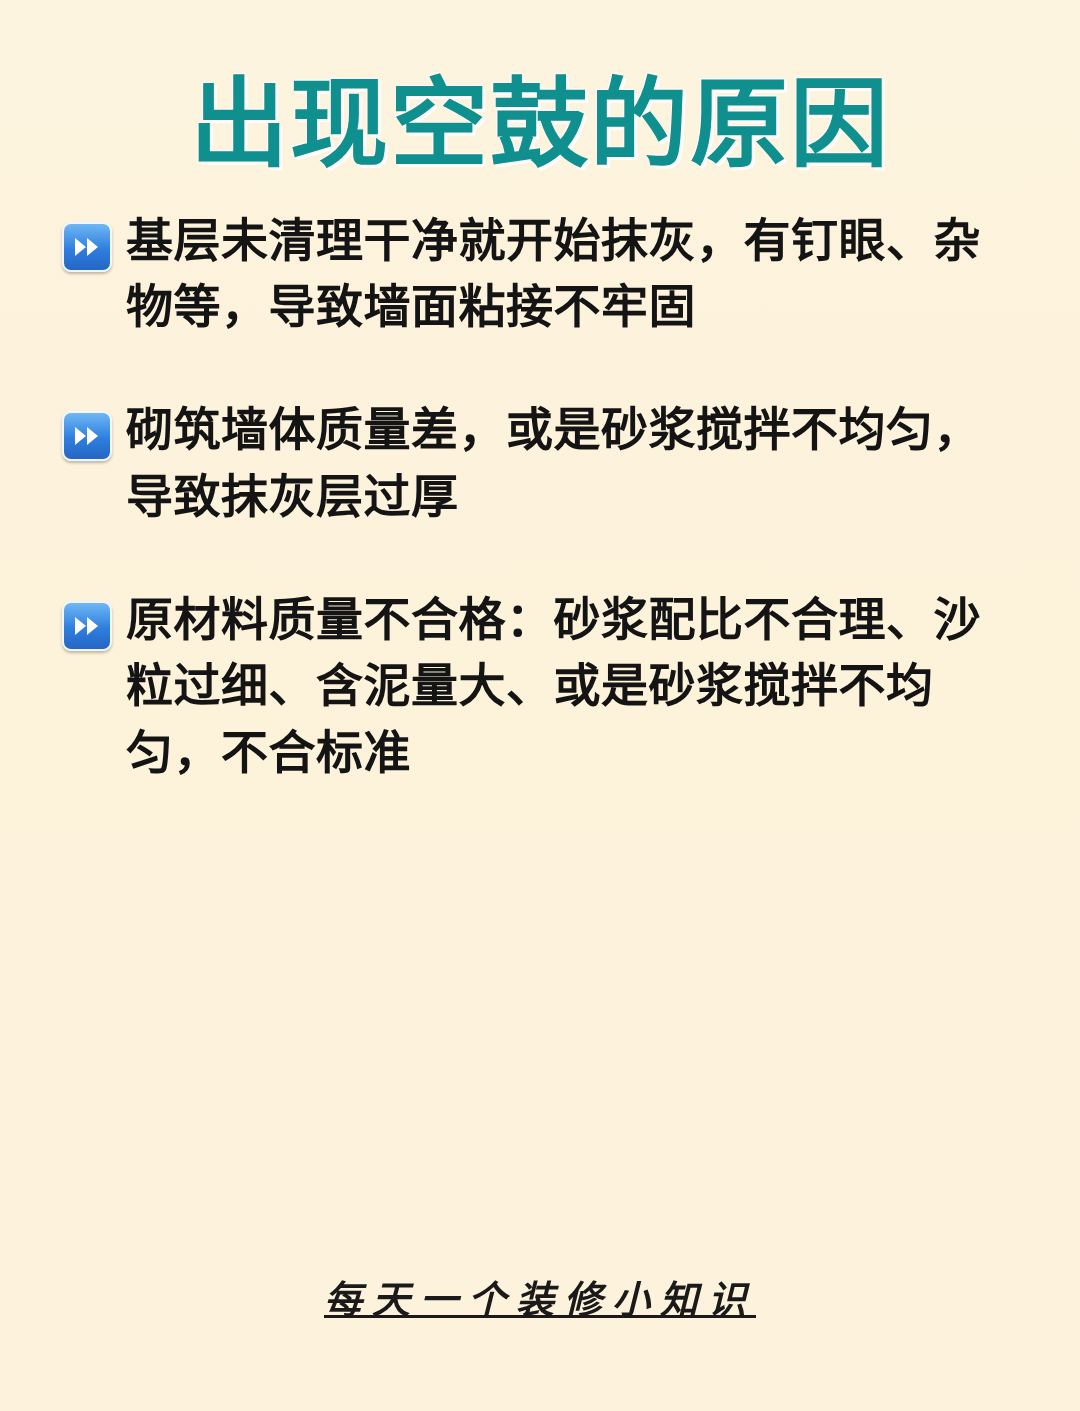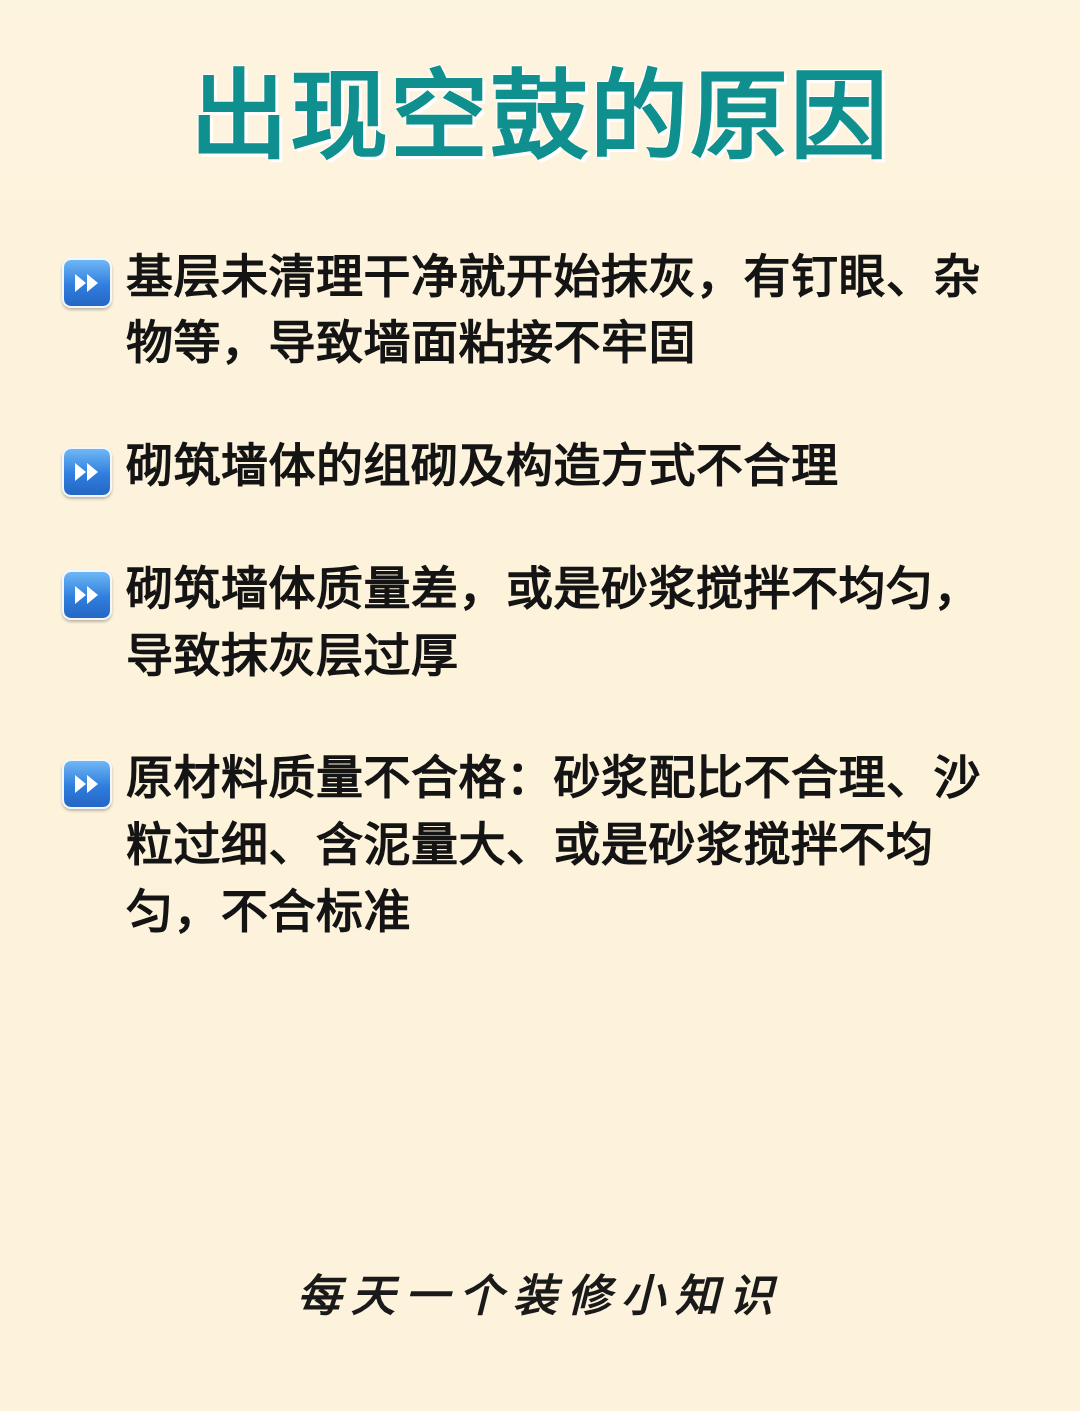--- a/index.html
+++ b/index.html
@@ -11,21 +11,21 @@
     height: 1411px;
     background: #fdf3dd;
     font-family: "Liberation Sans", "DejaVu Sans", sans-serif;
     overflow: hidden;
     position: relative;
   }
   .page {
     width: 1080px;
     height: 1346px;
     box-sizing: border-box;
-    padding: 0 0 0 0;
+    padding: 8px 0 0 0;
     background: linear-gradient(180deg, #fdf4df 0%, #fdf2da 50%, #fdf3dd 100%);
     position: relative;
   }
   .title {
     text-align: center;
     font-size: 98px;
     line-height: 1.12;
     font-weight: 900;
     color: #0f8f8d;
     letter-spacing: 2px;
@@ -34,21 +34,20 @@
     text-shadow: 3px 3px 0 #ffffff, -1px -1px 0 #ffffff;
     font-family: "DejaVu Sans", "Liberation Sans", sans-serif;
   }
   .content {
     padding: 18px 62px 0 62px;
   }
   .item {
     display: flex;
     align-items: flex-start;
     margin-bottom: 56px;
-    margin-top: 44px;
   }
   .item:last-child {
     margin-bottom: 0;
   }
   .bullet-icon {
     flex: 0 0 auto;
     width: 46px;
     height: 46px;
     margin-top: 14px;
     margin-right: 14px;
@@ -71,26 +70,27 @@
     color: #141414;
     letter-spacing: 0.5px;
     font-family: "DejaVu Sans", "Liberation Sans", sans-serif;
   }
   .footer {
     position: absolute;
     left: 0;
     right: 0;
     bottom: 22px;
     text-align: center;
-    font-size: 44px;
+    font-size: 38px;
     font-weight: 700;
     font-style: italic;
     color: #1a1a1a;
     letter-spacing: 10px;
     font-family: "DejaVu Serif", "Liberation Serif", serif;
+    text-decoration: underline;
   }
 </style>
 </head>
 <body>
 
 <div class="page">
 
   <div class="title">出现空鼓的原因</div>
 
   <div class="content">
@@ -99,29 +99,20 @@
       <span class="bullet-icon">
         <svg width="26" height="20" viewBox="0 0 26 20" aria-hidden="true">
           <polygon points="1,1 12,10 1,19" fill="#ffffff"></polygon>
           <polygon points="13,1 24,10 13,19" fill="#ffffff"></polygon>
         </svg>
       </span>
       <span class="item-text">基层未清理干净就开始抹灰，有钉眼、杂物等，导致墙面粘接不牢固</span>
     </div>
 
 
-    <div class="item">
-      <span class="bullet-icon">
-        <svg width="26" height="20" viewBox="0 0 26 20" aria-hidden="true">
-          <polygon points="1,1 12,10 1,19" fill="#ffffff"></polygon>
-          <polygon points="13,1 24,10 13,19" fill="#ffffff"></polygon>
-        </svg>
-      </span>
-      <span class="item-text">砌筑墙体的组砌及构造方式不合理</span>
-    </div>
 
     <div class="item">
       <span class="bullet-icon">
         <svg width="26" height="20" viewBox="0 0 26 20" aria-hidden="true">
           <polygon points="1,1 12,10 1,19" fill="#ffffff"></polygon>
           <polygon points="13,1 24,10 13,19" fill="#ffffff"></polygon>
         </svg>
       </span>
       <span class="item-text">砌筑墙体质量差，或是砂浆搅拌不均匀，导致抹灰层过厚</span>
     </div>

